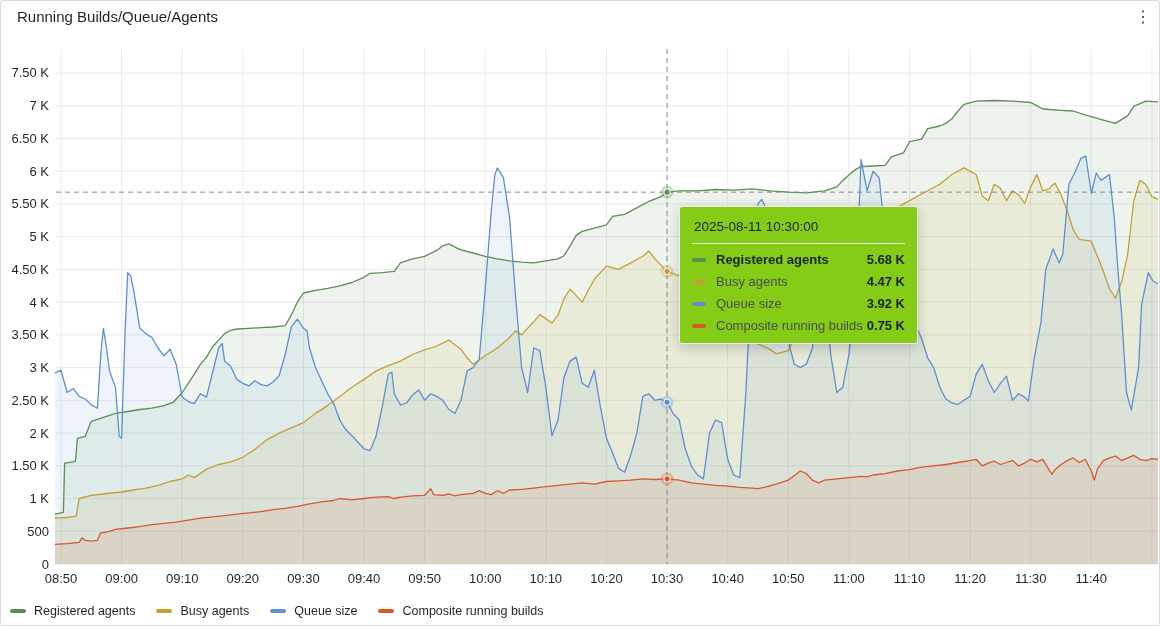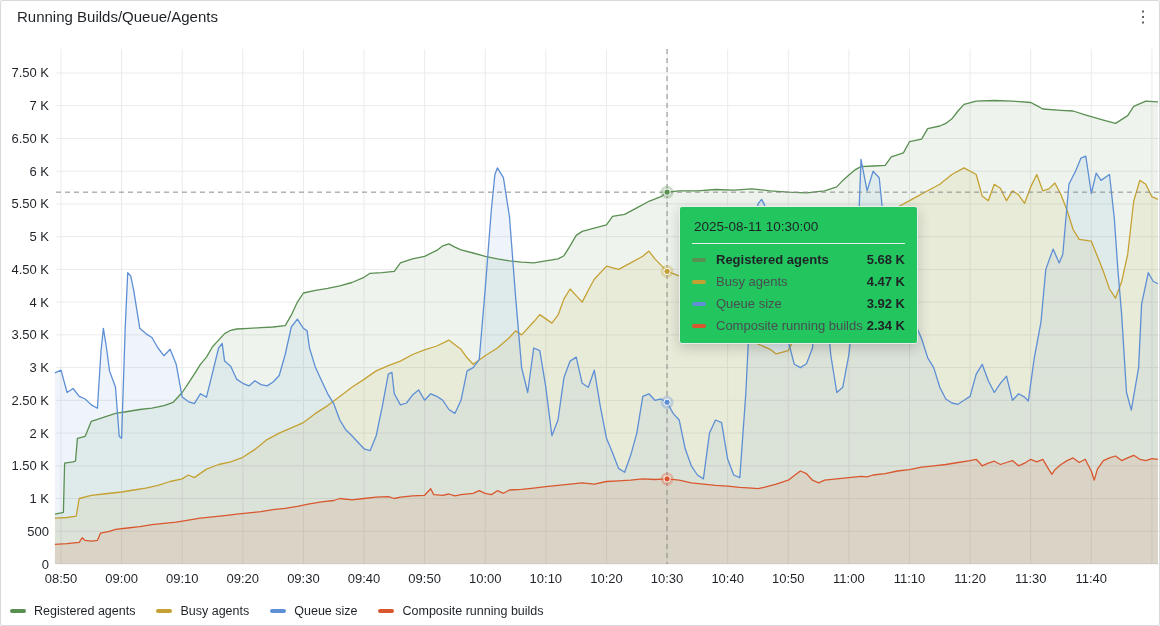--- a/index.html
+++ b/index.html
@@ -6,21 +6,21 @@
     font-family:"Liberation Sans",sans-serif;}
   #panel{position:relative;width:1160px;height:626px;background:#ffffff;
     border:1px solid #d8d9da;border-radius:3px;box-sizing:border-box;overflow:hidden;}
   #panel-header{position:absolute;top:0;left:0;right:0;height:30px;z-index:5;}
   #panel-title{position:absolute;top:7px;left:16px;font-size:15px;font-weight:400;color:#1f2328;}
   #panel-menu{position:absolute;top:4px;right:4px;width:24px;height:24px;border:none;background:transparent;
     color:#41464c;font-size:16px;line-height:24px;text-align:center;padding:0;cursor:pointer;border-radius:2px;}
   #chart-svg{position:absolute;top:0;left:0;}
   .ticklabel{font-family:"Liberation Sans",sans-serif;font-size:13px;fill:#1f2328;}
   #tooltip{position:absolute;left:678px;top:205px;width:239px;box-sizing:border-box;z-index:10;
-    background:#22c55e;border:1px solid #ececec;border-radius:3px;
+    background:#84cc16;border:1px solid #ececec;border-radius:3px;
     box-shadow:0 4px 14px rgba(0,0,0,0.18);padding:10px 12px 10px 12px;}
   #tooltip-header{font-size:13.5px;color:#1f2328;padding:2px 2px 9px 2px;border-bottom:1px solid #ececec;}
   #tooltip-rows{padding-top:8px;display:flex;flex-direction:column;gap:7px;}
   .tt-row{display:flex;align-items:center;font-size:13px;color:#4a4e52;}
   .tt-swatch{width:14px;height:4px;border-radius:2px;margin-right:10px;flex:0 0 auto;}
   .tt-label{flex:1 1 auto;white-space:nowrap;overflow:hidden;}
   .tt-label.em{font-weight:700;color:#1f2328;}
   .tt-value{flex:0 0 auto;font-weight:700;color:#1f2328;margin-left:4px;}
   #legend{position:absolute;left:9px;bottom:7px;display:flex;align-items:center;gap:21px;z-index:5;}
   .lg-item{display:flex;align-items:center;cursor:pointer;}
@@ -142,21 +142,21 @@
           <span class="tt-value">4.47 K</span>
         </div>
         <div class="tt-row">
           <span class="tt-swatch" style="background: rgb(94, 143, 213);"></span>
           <span class="tt-label">Queue size</span>
           <span class="tt-value">3.92 K</span>
         </div>
         <div class="tt-row">
           <span class="tt-swatch" style="background: rgb(217, 87, 47);"></span>
           <span class="tt-label">Composite running builds</span>
-          <span class="tt-value">2.34 K</span>
+          <span class="tt-value">0.75 K</span>
         </div>
       </div>
   </div>
 
   <div id="legend">
       <div class="lg-item">
         <span class="lg-swatch" style="background: rgb(90, 143, 82);"></span>
         <span class="lg-label">Registered agents</span>
       </div>
       <div class="lg-item">

